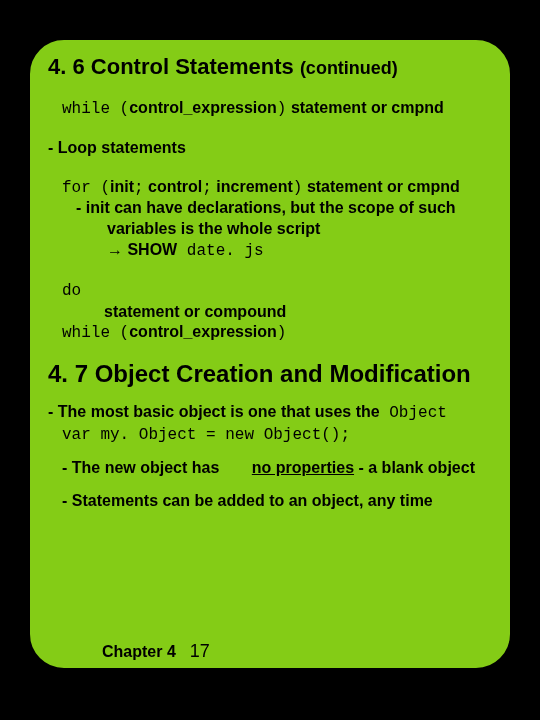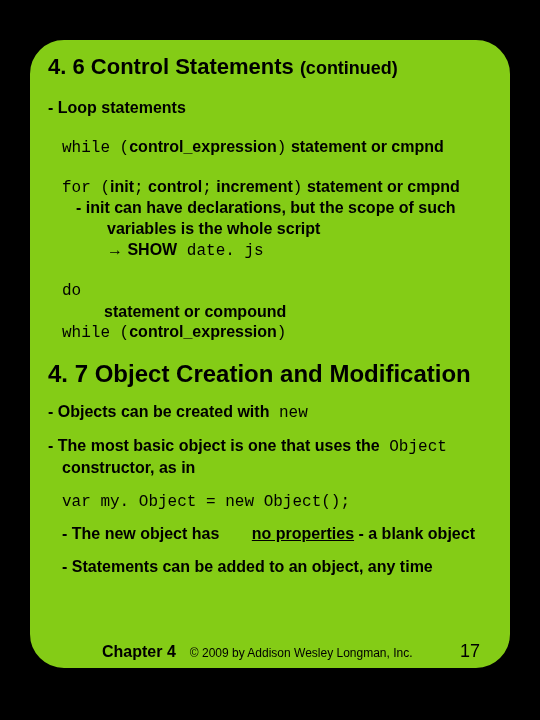--- a/index.html
+++ b/index.html
@@ -82,25 +82,25 @@
 <body>
 
 <div class="slide">
 
   <p class="h1">
     <span>4. 6</span>
     <span>Control Statements</span>
     <span class="cont">(continued)</span>
   </p>
 
-  <p class="line gap-lg">- Loop statements</p>
-
   <p class="line ind1 gap-lg">
     <span class="mono">while (</span><span>control_expression</span><span class="mono">)</span><span> statement or cmpnd</span>
   </p>
+
+  <p class="line gap-lg">- Loop statements</p>
 
   <p class="line ind1">
     <span class="mono">for (</span><span>init</span><span class="mono">;</span><span> control</span><span class="mono">;</span><span> increment</span><span class="mono">)</span><span> statement or cmpnd</span>
   </p>
 
   <p class="line ind2">- init can have declarations, but the scope of such</p>
   <p class="line ind3">variables is the whole script</p>
   <p class="line ind3 gap-lg">
     <span>→</span><span> SHOW</span><span class="mono"> date. js</span>
   </p>
@@ -111,38 +111,33 @@
   <p class="line ind4">statement or compound</p>
   <p class="line ind1 gap-sm">
     <span class="mono">while (</span><span>control_expression</span><span class="mono">)</span>
   </p>
 
   <p class="h2">
     <span>4. 7</span>
     <span>Object Creation and Modification</span>
   </p>
 
-  <p class="line gap-md">
-    <span>- Objects can be created with</span><span class="mono"> new</span>
-  </p>
 
   <p class="line">
     <span>- The most basic object is one that uses the</span><span class="mono"> Object</span>
   </p>
-  <p class="line ind1 gap-md">constructor, as in</p>
 
   <p class="line ind1 gap-md">
     <span class="mono">var my. Object = new Object();</span>
   </p>
 
   <p class="line ind1 gap-md">
     <span>- The new object has </span><u>no properties</u><span> - a blank object</span>
   </p>
 
   <p class="line ind1">- Statements can be added to an object, any time</p>
 
   <div class="footer">
     <span class="chapter">Chapter 4</span>
-    <span class="copyright">© 2009 by Addison Wesley Longman, Inc.</span>
     <span class="pagenum">17</span>
   </div>
 
 </div>
 
 </body></html>

